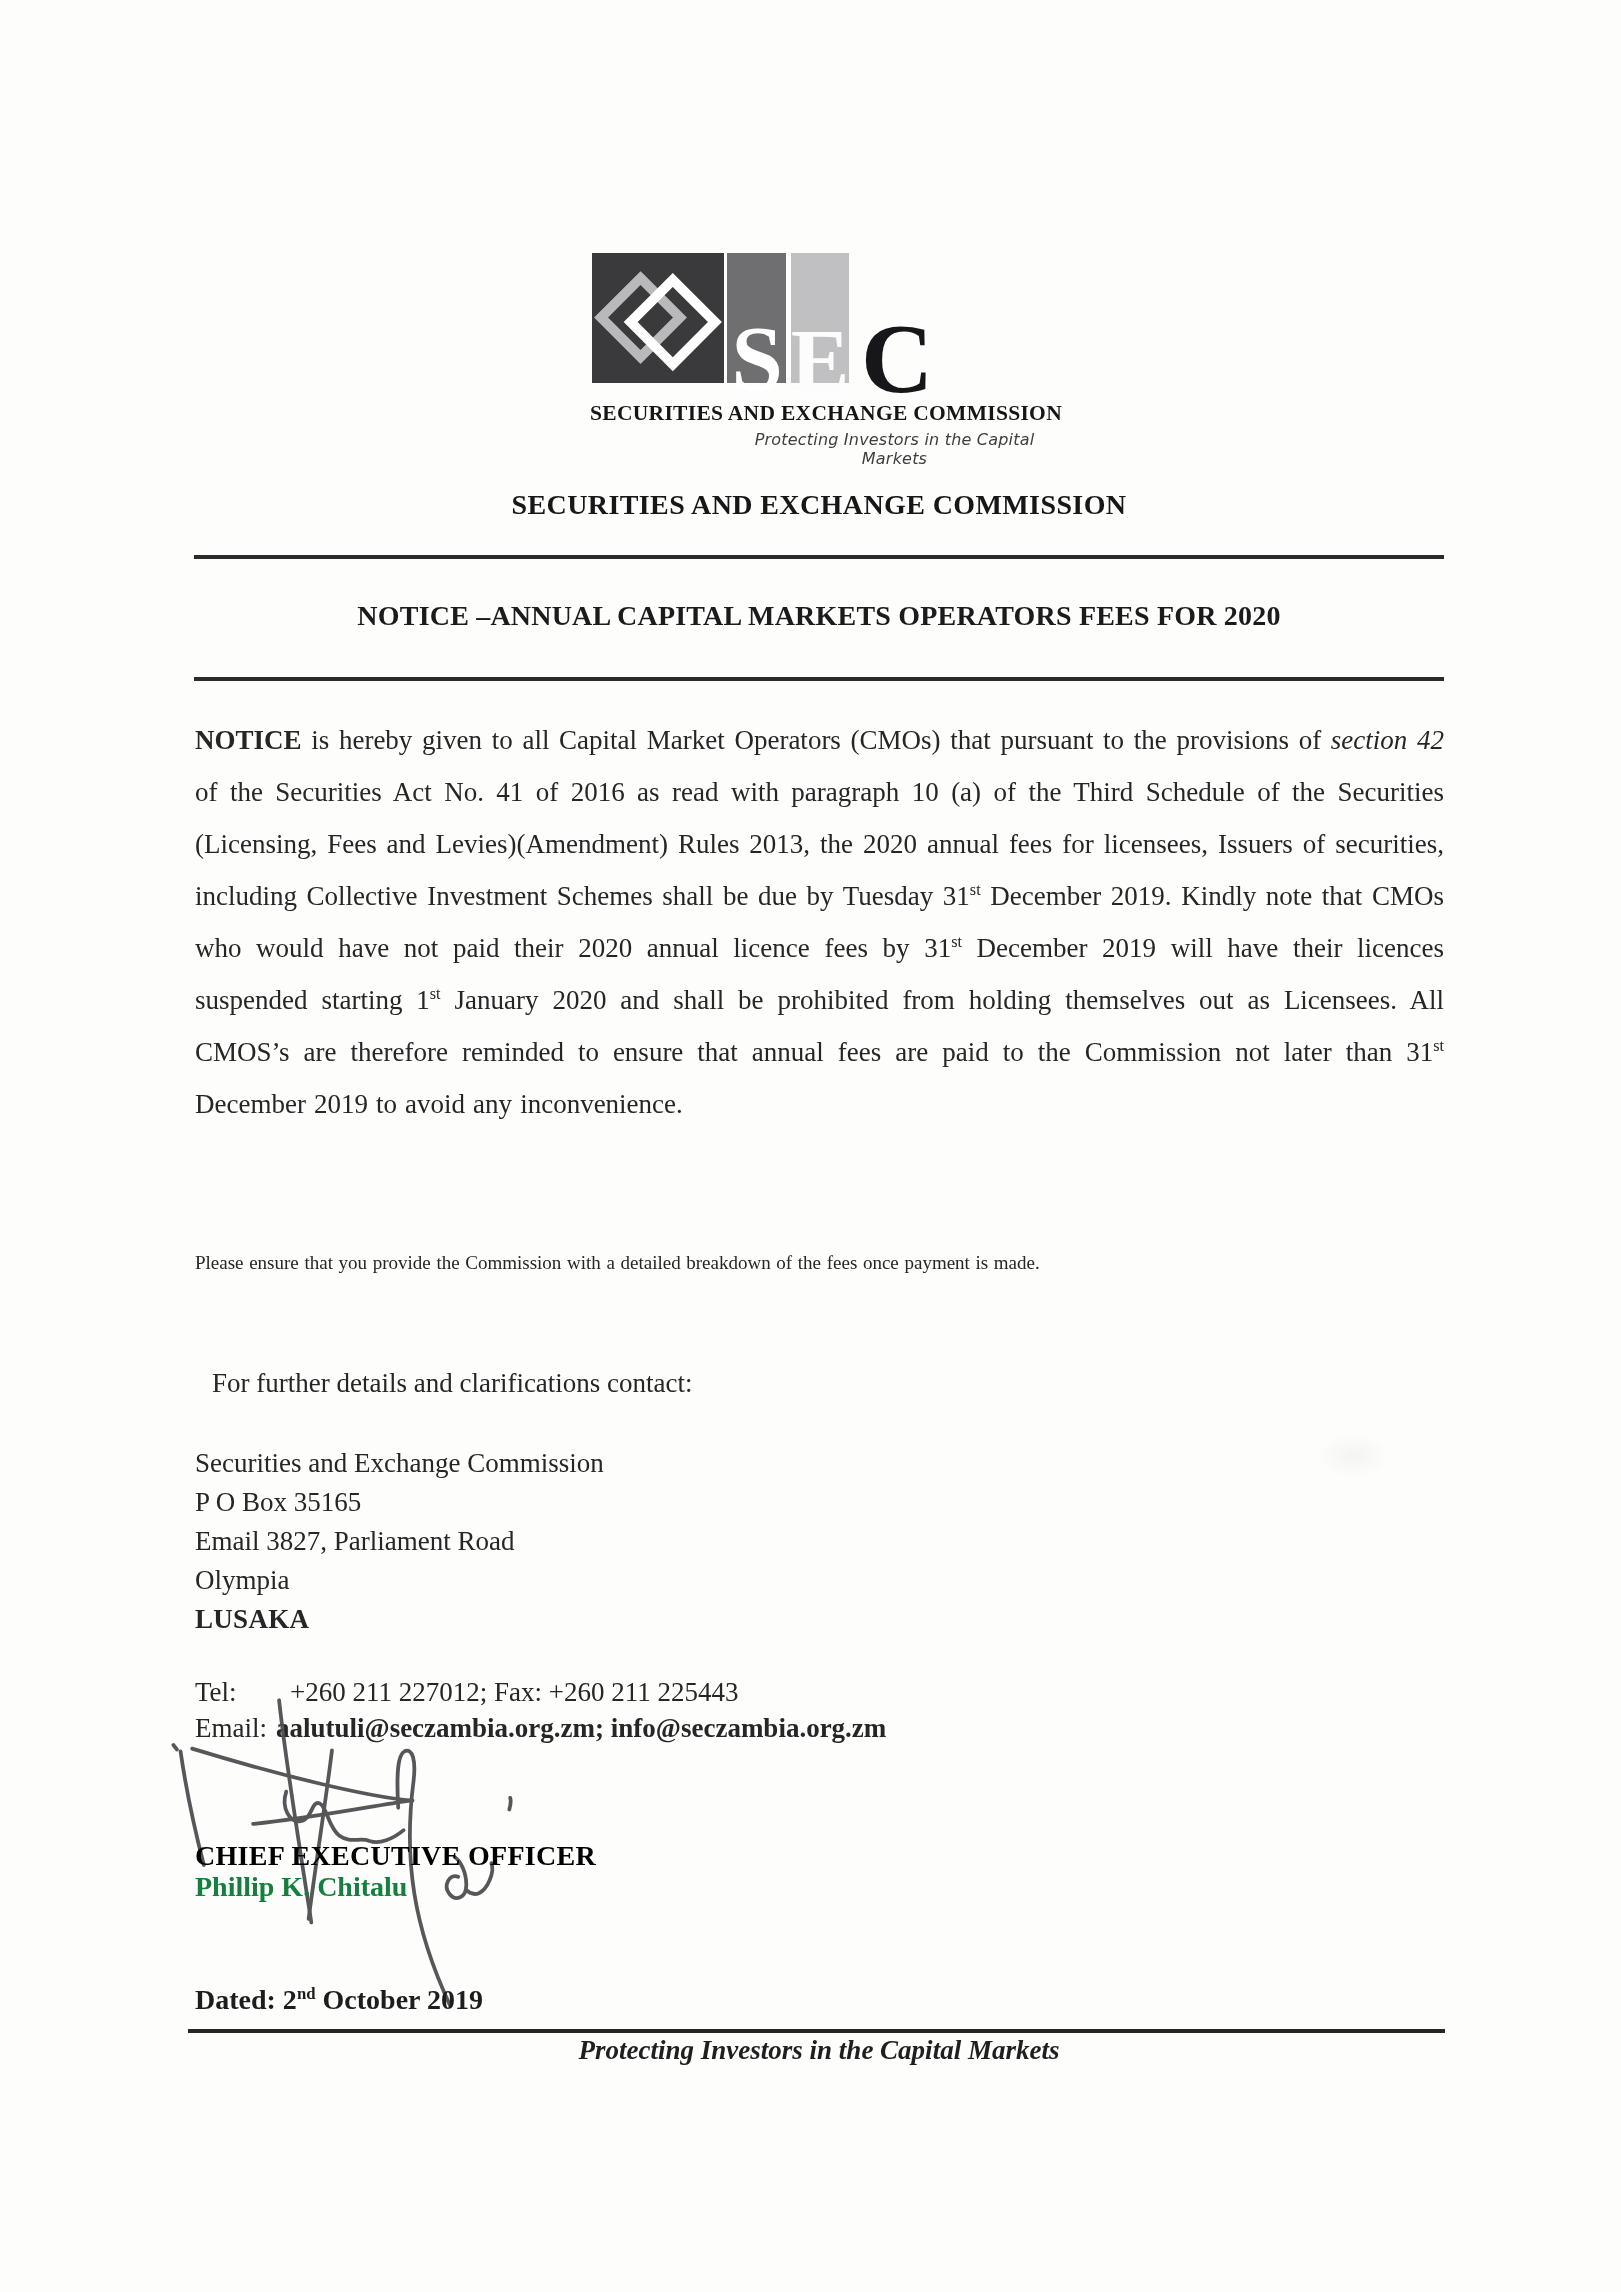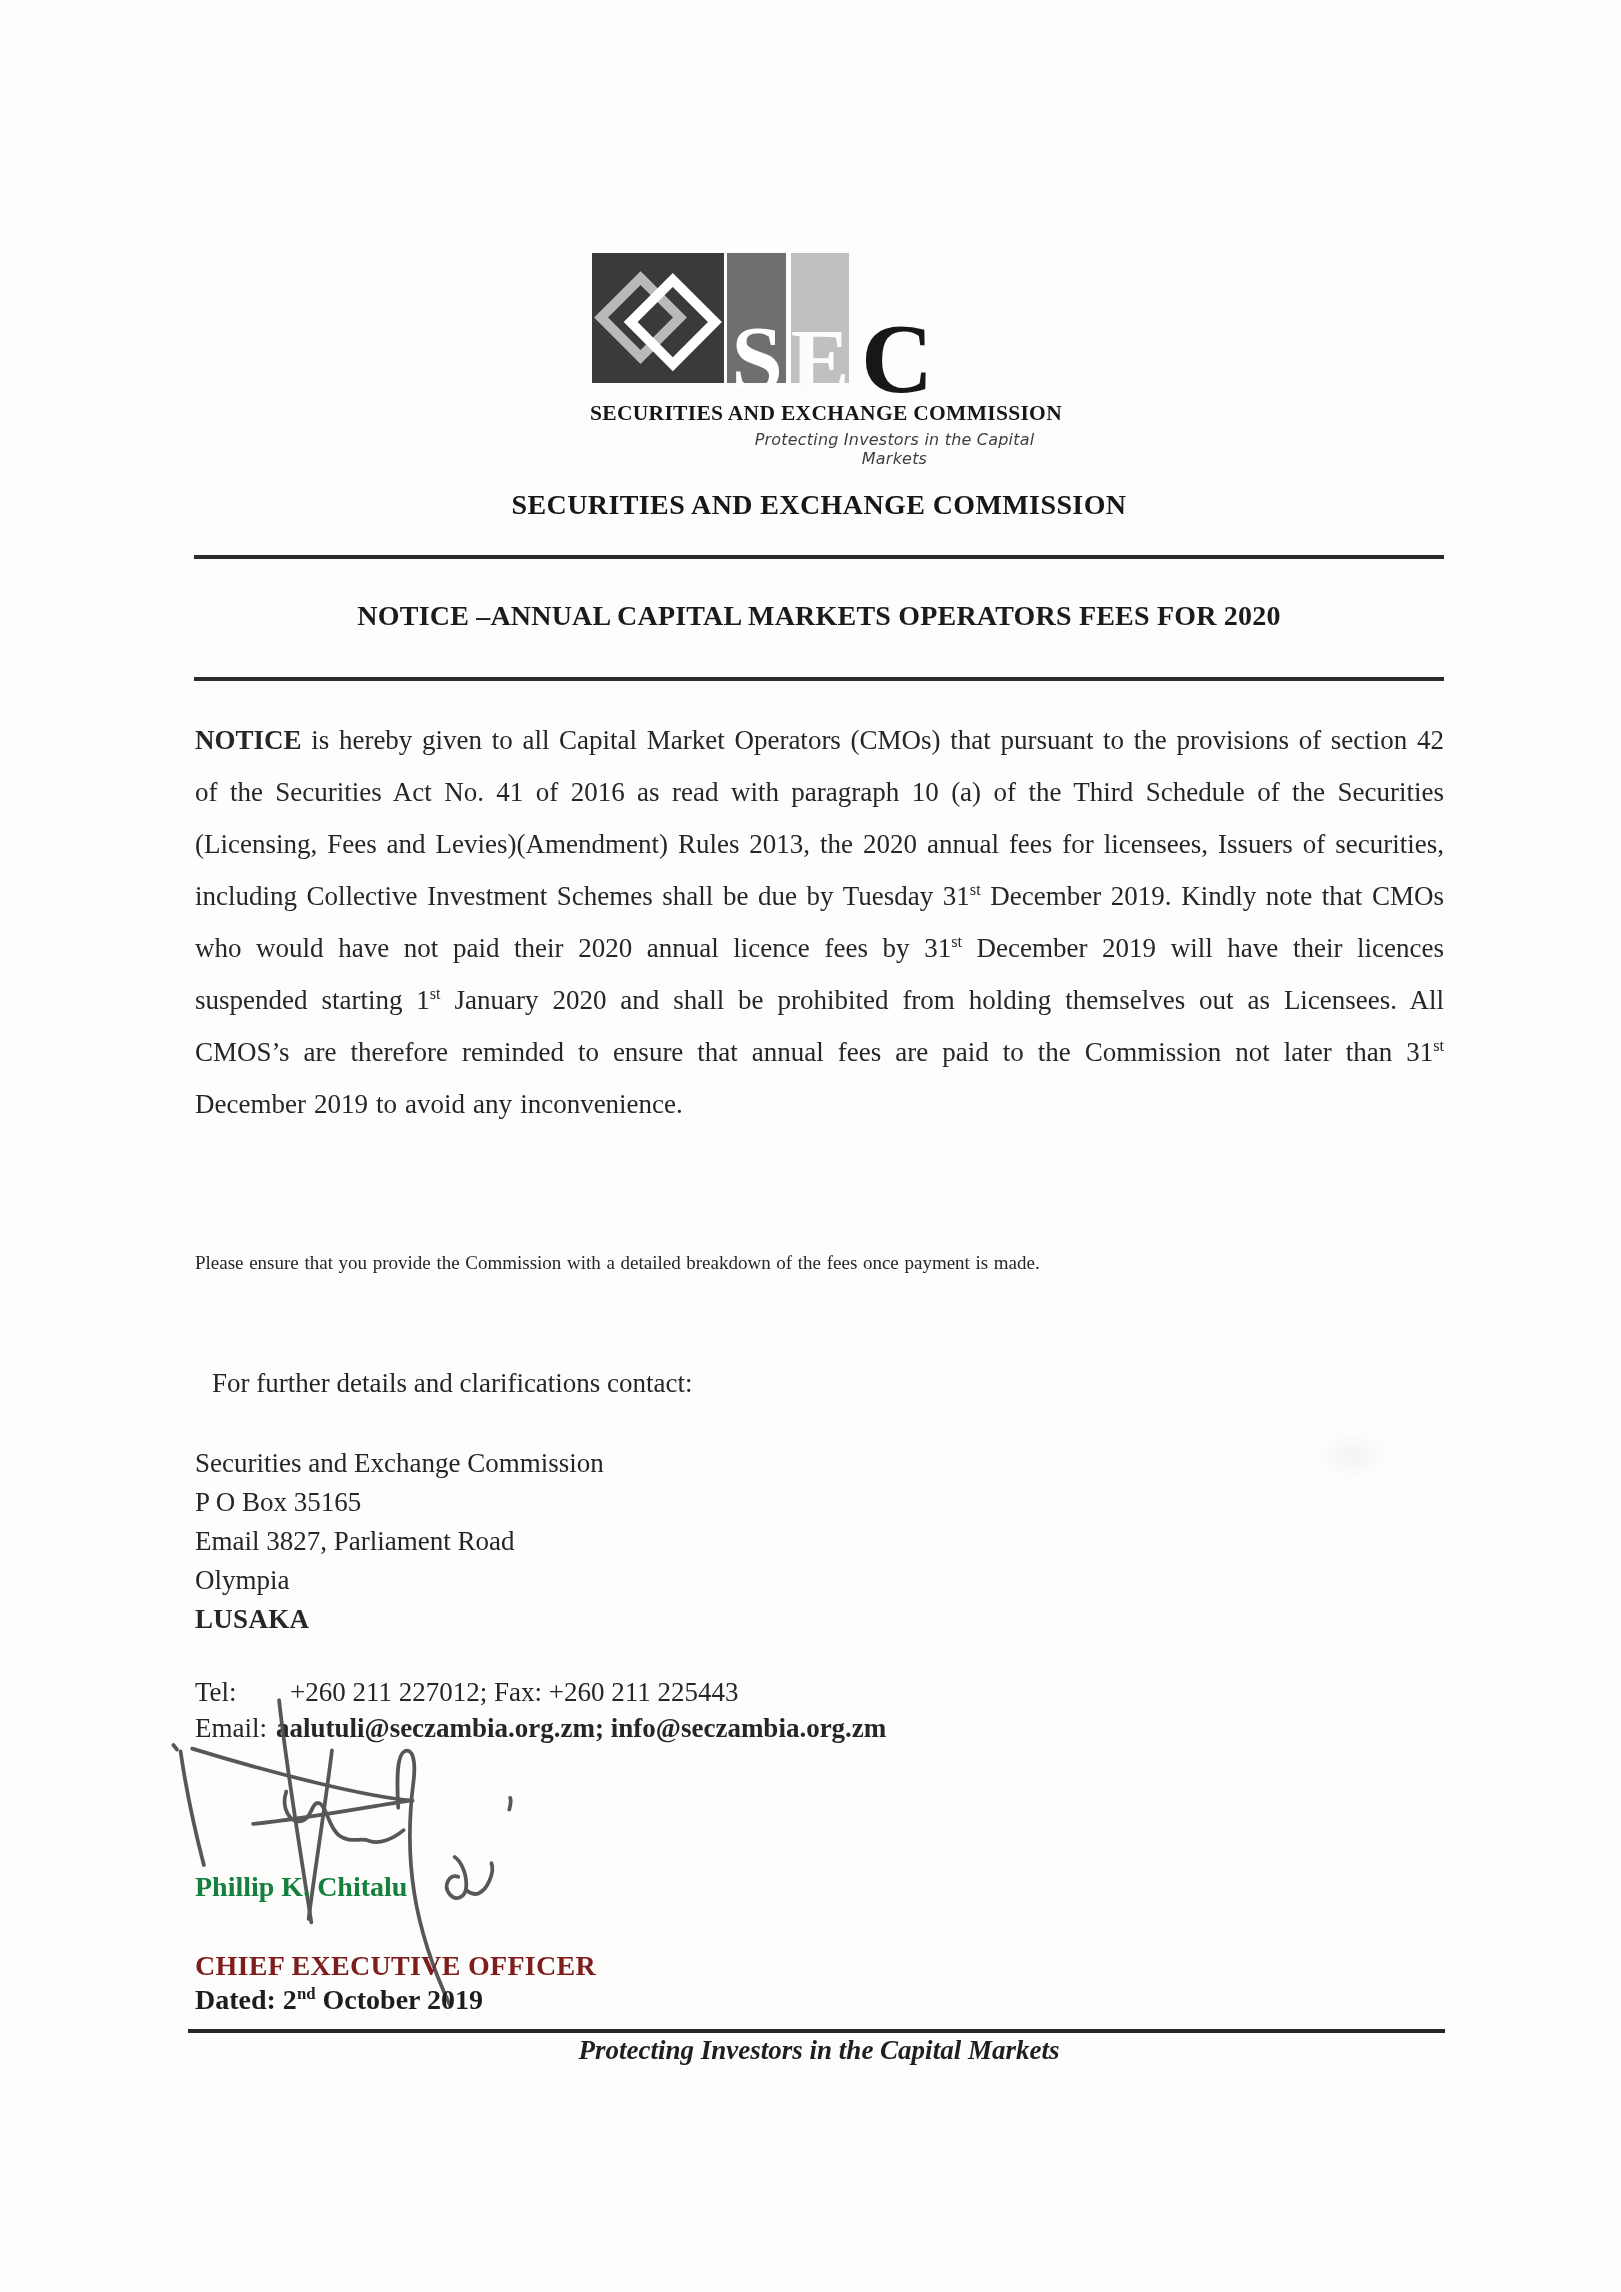--- a/index.html
+++ b/index.html
@@ -41,30 +41,30 @@
   .contact-intro{position:absolute;left:212px;top:1368px;width:1249px;margin:0;font-size:27px;}
   .address{position:absolute;left:195px;top:1444px;width:806px;font-size:27px;line-height:39px;}
   .address .city{font-weight:bold;letter-spacing:0.3px;}
   .tel-line{position:absolute;left:195px;top:1677px;font-size:27px;}
   .tel-line .lbl{display:inline-block;min-width:95px;}
   .email-line{position:absolute;left:195px;top:1713px;font-size:27px;}
   .email-line .lbl{margin-right:9px;}
   .email-line .val{font-weight:bold;}
   
   .sig-name{position:absolute;left:195px;top:1871px;font-size:28px;font-weight:bold;color:#15803d;}
-  .sig-title{position:absolute;left:195px;top:1950px;font-size:28px;font-weight:bold;color:#7f1d1d;letter-spacing:0.3px;}
+  .sig-title{position:absolute;left:195px;top:1840px;font-size:28px;font-weight:bold;color:#000000;letter-spacing:0.3px;}
   .sig-date{position:absolute;left:195px;top:1984px;font-size:28px;font-weight:bold;color:#1d1d1d;}
   .signature-svg{position:absolute;left:125px;top:1668px;}
   
   .footer-rule{left:188px;top:2029px;width:1257px;background:#262626;}
   .footer-tagline{position:absolute;left:194px;top:2035px;width:1250px;text-align:center;
     font-size:27px;font-weight:bold;font-style:italic;color:#1f1f1f;}
   
   .b{font-weight:bold;}
-  .i{}
+  .i{font-style:italic;}
   .sup{vertical-align:super;font-size:0.6em;line-height:0;}
   .scan-smudge{position:absolute;left:1317px;top:1433px;width:72px;height:45px;border-radius:50%;
     background:radial-gradient(closest-side,#8a8a8a,transparent);opacity:.08;}
 </style>
 </head>
 <body>
 
 <div class="page">
 
   <div class="logo-graphic">

